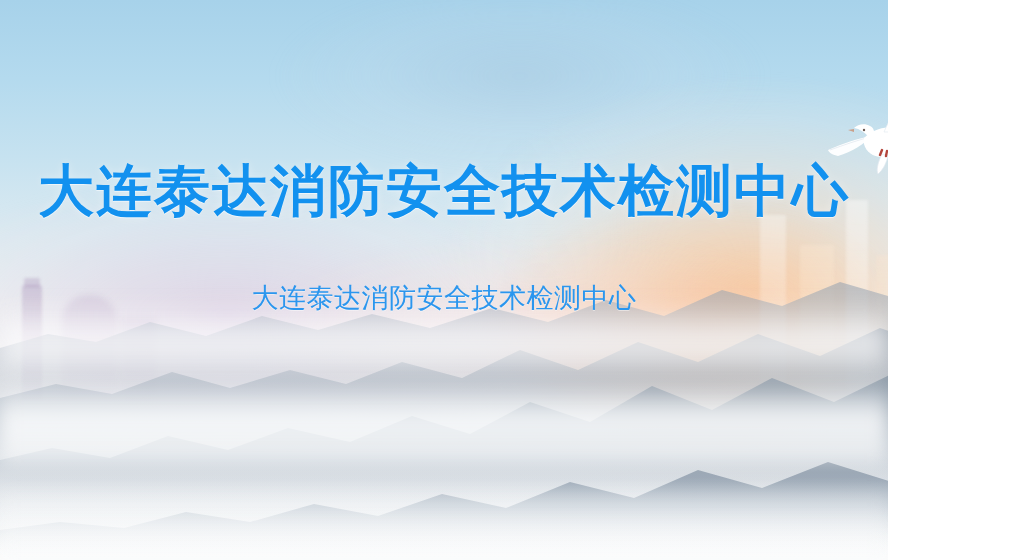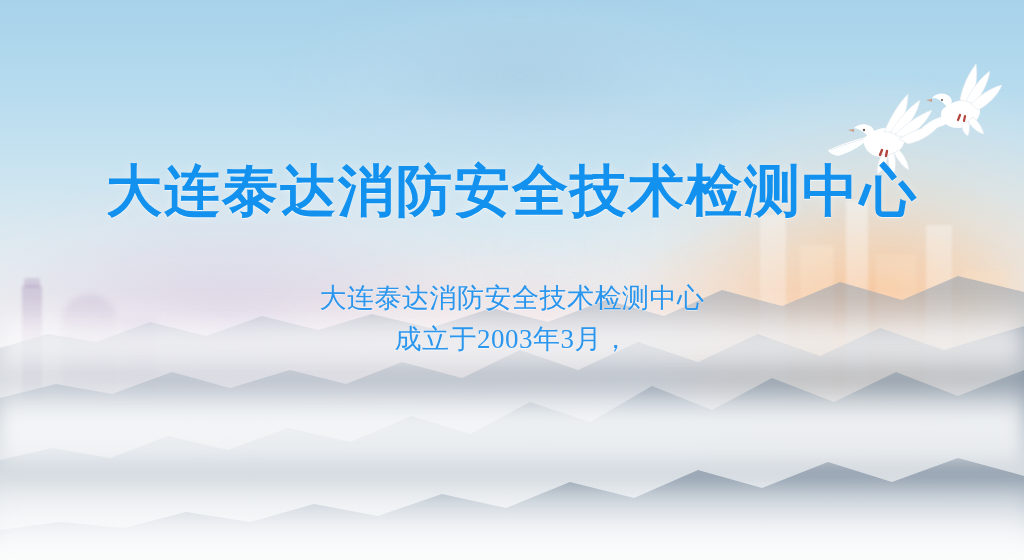--- a/index.html
+++ b/index.html
@@ -1,22 +1,22 @@
 <!DOCTYPE html>
 <html><head>
 <meta charset="utf-8">
 <style>
   * { margin:0; padding:0; box-sizing:border-box; }
   html,body { width:1024px; height:560px; overflow:hidden; background:#fff; }
 
   .banner{
     position:relative;
-    width:1024px; height:560px;
+    width:888px; height:560px;
     overflow:hidden;
-    font-family:Liberation Serif, serif;
+    font-family:Liberation Sans, sans-serif;
   }
 
   
   .sky{
     position:absolute; inset:0;
     background:
       linear-gradient(to bottom,
         #a7d2ea 0%,
         #b4daee 14%,
         #c6e2f0 28%,
@@ -291,16 +291,15 @@
 
         <path d="M44,57 l-2,5 M49,58 l-1,5" stroke="#b3453c" stroke-width="2.2" stroke-linecap="round"></path>
       </g>
     </svg>
   </div>
 
   <div class="title">大连泰达消防安全技术检测中心</div>
 
   <div class="body-block">
     <div class="body-line">大连泰达消防安全技术检测中心</div>
-    <div class="body-line">成立于2003年3月，</div>
   </div>
 
 </div>
 
 </body></html>

